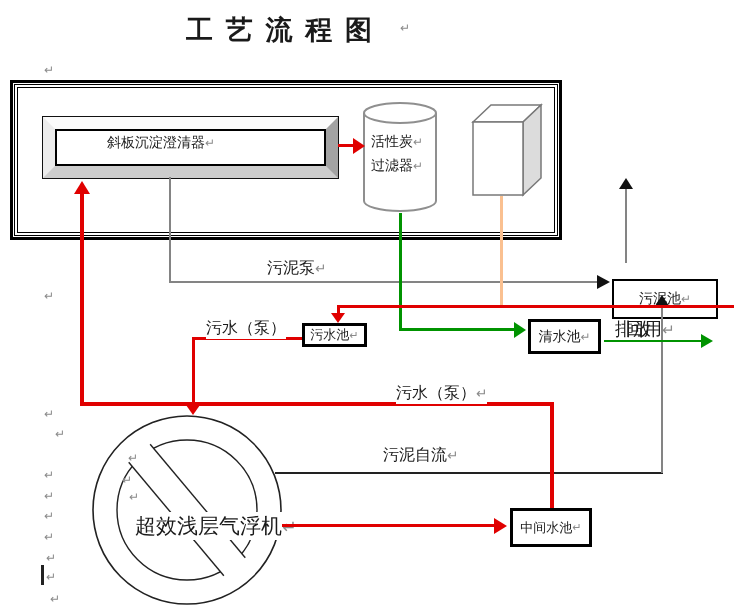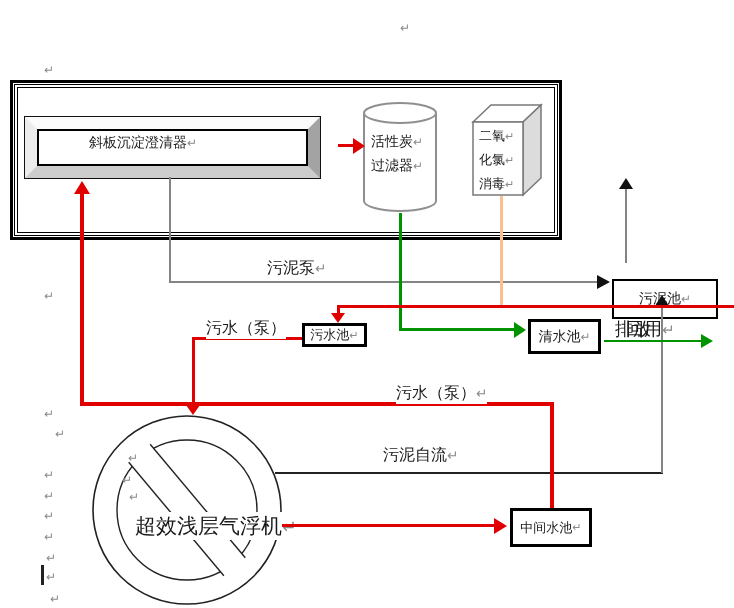--- a/index.html
+++ b/index.html
@@ -7,21 +7,21 @@
           font-family:"Liberation Sans",sans-serif;color:#1a1a1a;}
   .abs{position:absolute;}
   
   .title{left:186px;top:12px;font-family:"Liberation Serif","DejaVu Serif",serif;
          font-weight:bold;font-size:27px;letter-spacing:3px;white-space:nowrap;}
   
   .bigbox{left:10px;top:80px;width:552px;height:160px;border:3px solid #000;box-sizing:border-box;}
   .bigbox .b2{position:absolute;inset:1px;border:1px solid #000;}
   .bigbox .b3{position:absolute;inset:2px;border:1px solid #000;}
   
-  .bevel{left:25px;top:117px;width:295px;height:61px;box-sizing:border-box;
+  .bevel{left:43px;top:117px;width:295px;height:61px;box-sizing:border-box;
          border:12px solid;border-color:#fbfbfb #a3a3a3 #cdcdcd #ececec;outline:1px solid #111;}
   .bevel .bi{position:absolute;inset:0;border:2px solid #000;background:#fff;}
   .bevel .lbl{position:absolute;left:50px;top:3px;font-size:14px;white-space:nowrap;}
   
   .node{box-sizing:border-box;border:3px solid #000;background:#fff;display:flex;
         align-items:center;justify-content:center;font-size:13px;white-space:nowrap;}
   
   .belt{left:572px;top:121px;width:126px;height:57px;border:3px solid #3a3aa0;box-sizing:border-box;background:#fff;}
   .belt .v{position:absolute;top:0;bottom:0;width:2px;background:#3a3aa0;}
   .belt .lbl{position:absolute;left:19px;top:8px;font-size:13px;white-space:nowrap;}
@@ -34,20 +34,21 @@
   .pil{position:absolute;color:#8a8a8a;font-size:12px;line-height:12px;}
   .pmark{color:#8a8a8a;font-size:0.85em;}
   .flbl{position:absolute;font-size:16px;white-space:nowrap;background:#fff;}
   svg.abs{overflow:visible;}
 </style>
 </head>
 <body>
 
 <div class="canvas">
 
+  <div class="abs title">工 艺 流 程 图</div>
   <div class="pil" style="left:400px;top:22px;">↵</div>
 
   <div class="abs bigbox">
     <div class="b2">
         <div class="b3"></div>
       </div>
   </div>
 
   <div class="abs bevel">
     <div class="bi">
@@ -62,25 +63,20 @@
   <div class="abs" style="left:371px;top:130px;font-size:14px;line-height:23px;">
     <div><span>活性炭</span><span class="pmark">↵</span></div>
     <div><span>过滤器</span><span class="pmark">↵</span></div>
   </div>
 
   <svg class="abs" style="left:470px;top:102px;" width="74" height="96">
     <path d="M3 20 L21 3 L71 3 L53 20 Z" fill="#ffffff" stroke="#787878" stroke-width="1.5"></path>
     <path d="M53 20 L71 3 L71 76 L53 93 Z" fill="#dcdcdc" stroke="#787878" stroke-width="1.5"></path>
     <rect x="3" y="20" width="50" height="73" fill="#ffffff" stroke="#787878" stroke-width="1.5"></rect>
   </svg>
-  <div class="abs" style="left:479px;top:124px;font-size:13px;line-height:23px;">
-    <div><span>二氧</span><span class="pmark">↵</span></div>
-    <div><span>化氯</span><span class="pmark">↵</span></div>
-    <div><span>消毒</span><span class="pmark">↵</span></div>
-  </div>
 
 
   <div class="abs node" style="left:612px;top:263px;width:106px;height:40px;border-width:2px;font-size:14px;margin-top:16px;">
     <span>污泥池</span>
       <span class="pmark">↵</span>
   </div>
 
   <div class="abs node" style="left:302px;top:323px;width:65px;height:24px;">
     <span>污水池</span>
       <span class="pmark">↵</span>

